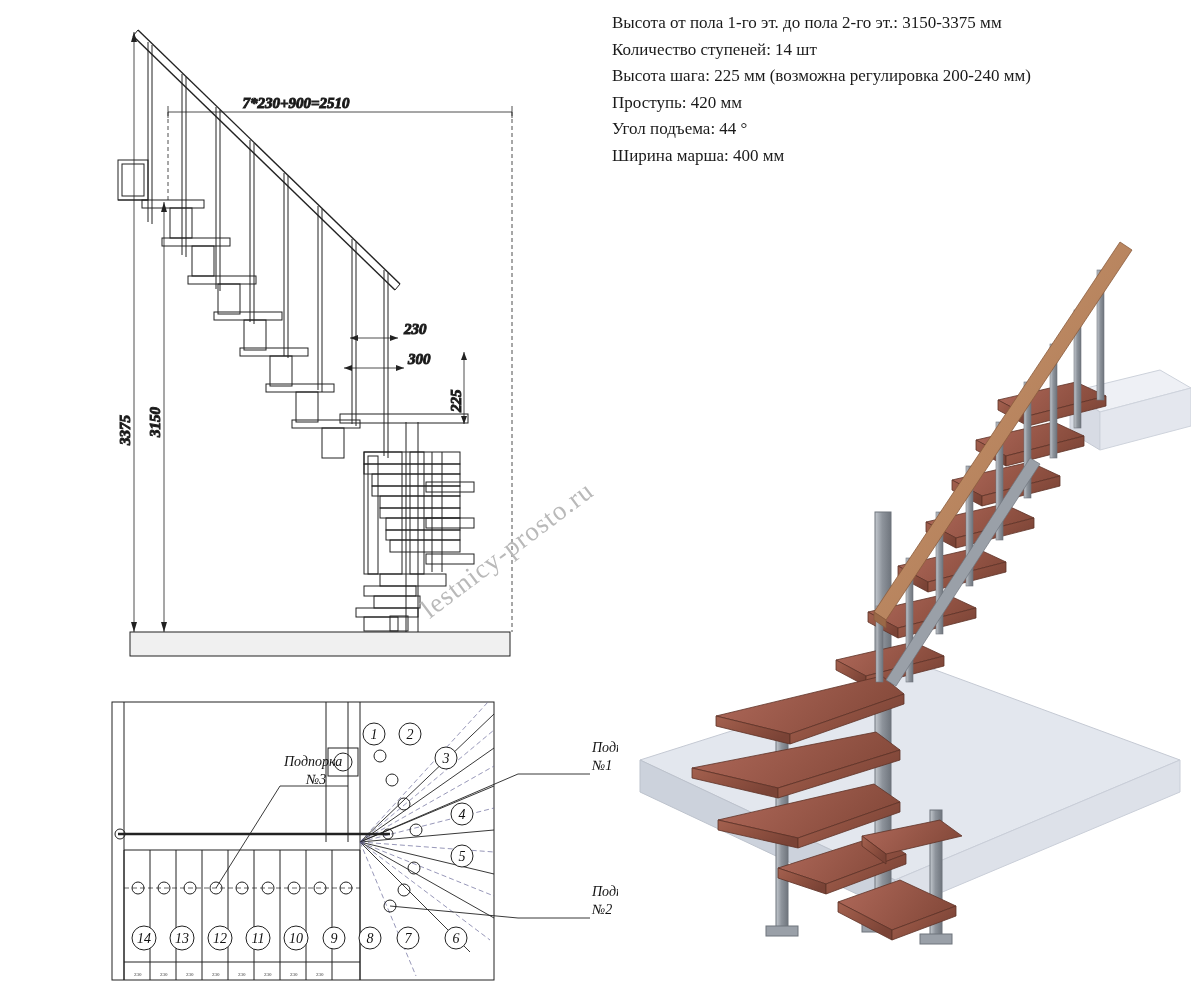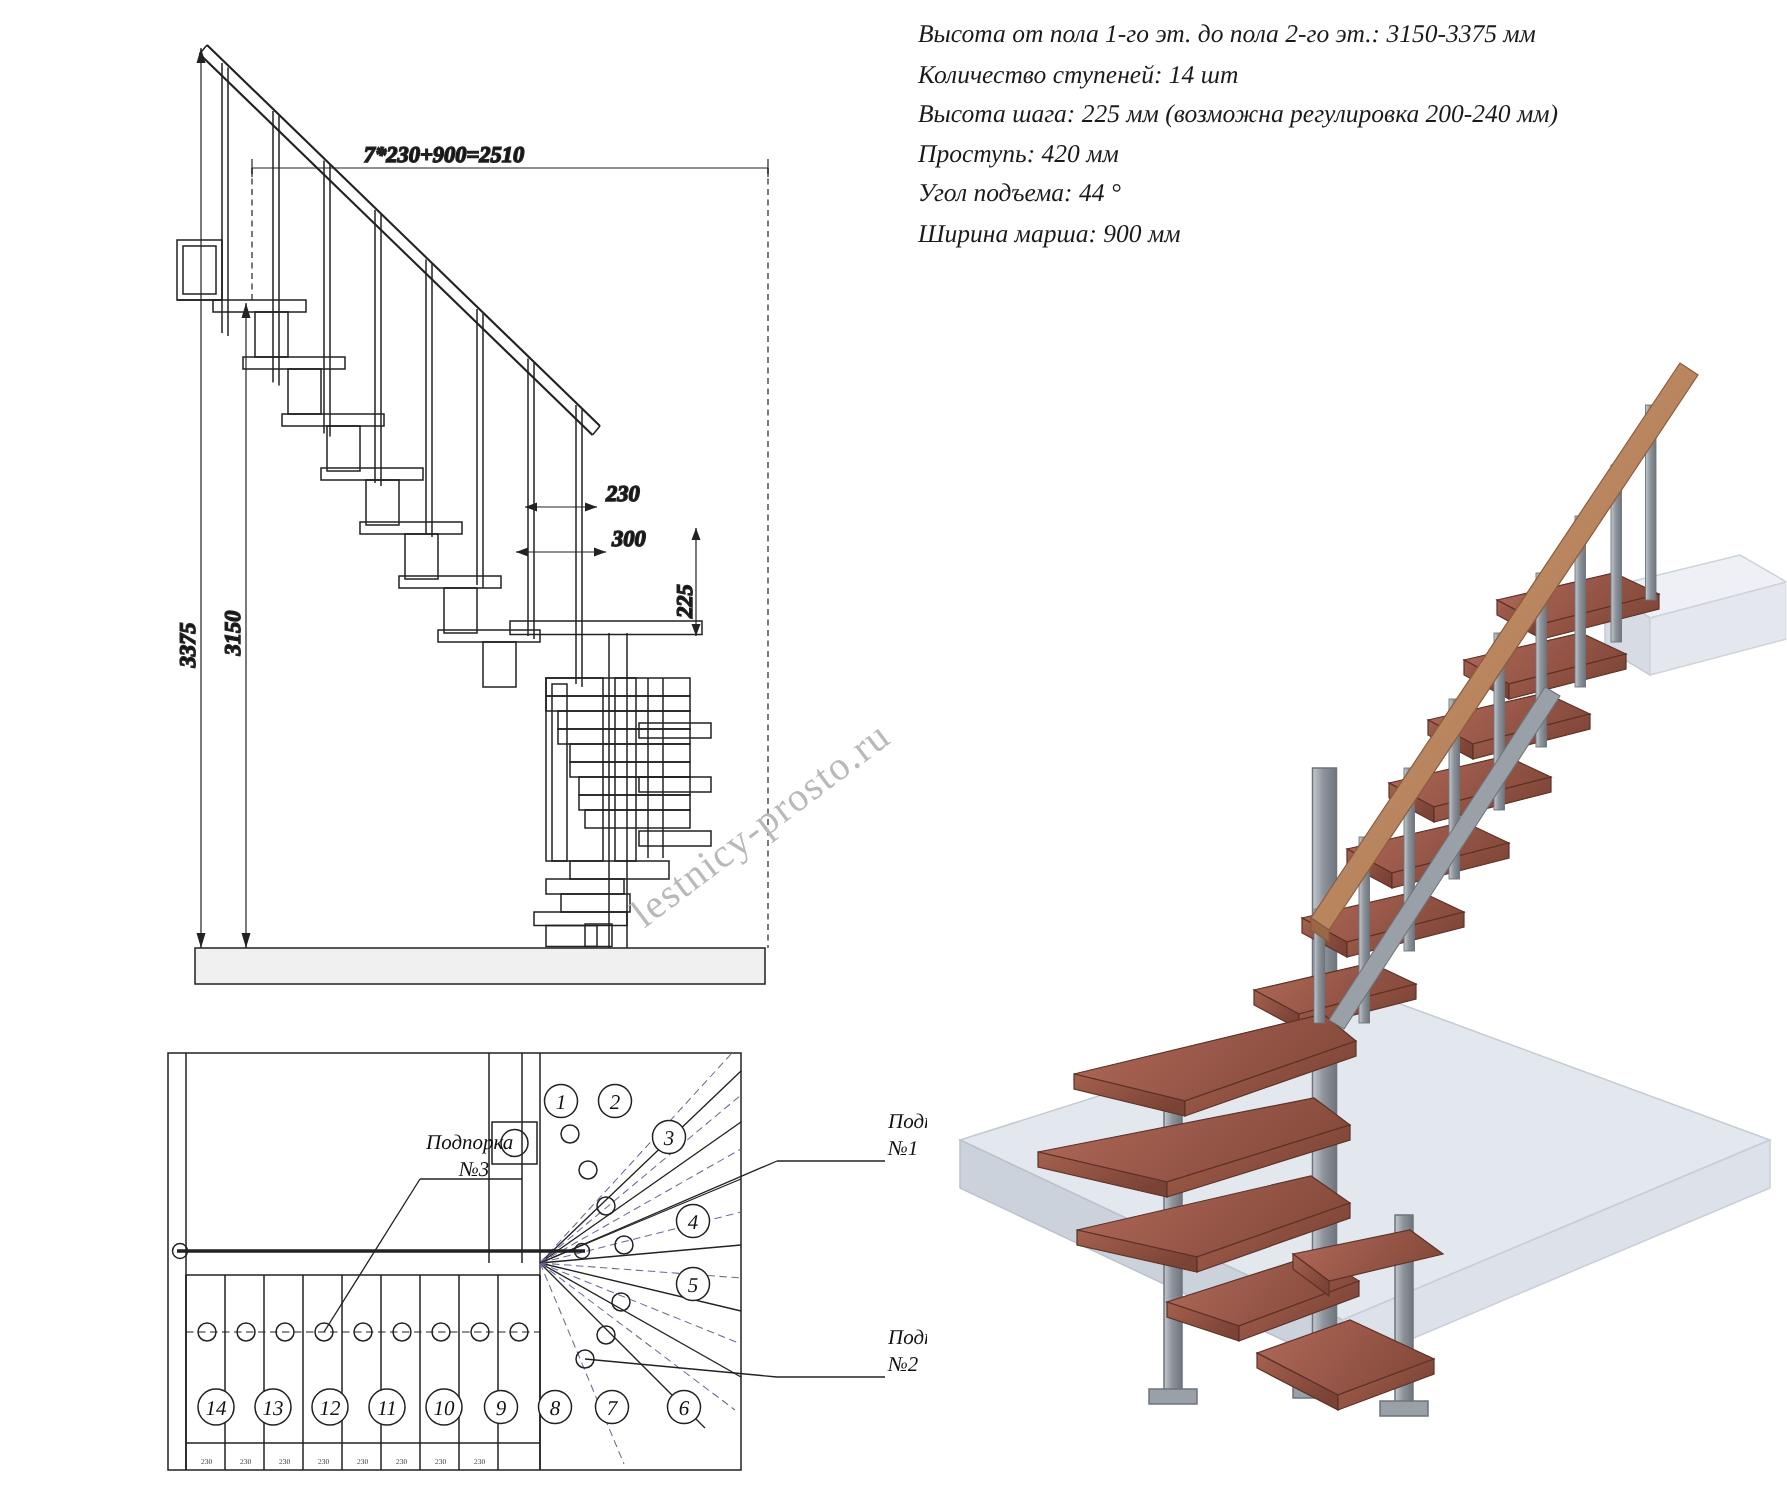--- a/index.html
+++ b/index.html
@@ -18,21 +18,20 @@
     position: absolute;
     inset: 0;
   }
 
   
   .specs {
     position: absolute;
     left: 612px;
     top: 10px;
     width: 560px;
-    font-style: italic;
   }
   .specs .spec-line {
     font-family: "Liberation Serif", serif;
     font-size: 17px;
     line-height: 26.5px;
     color: #1a1a1a;
     white-space: nowrap;
   }
 
   
@@ -124,21 +123,21 @@
 <body>
 
 <div class="page">
 
   <div class="specs">
     <div class="spec-line">Высота от пола 1-го эт. до пола 2-го эт.: 3150-3375 мм</div>
     <div class="spec-line">Количество ступеней: 14 шт</div>
     <div class="spec-line">Высота шага: 225 мм (возможна регулировка 200-240 мм)</div>
     <div class="spec-line">Проступь: 420 мм</div>
     <div class="spec-line">Угол подъема: 44 °</div>
-    <div class="spec-line">Ширина марша: 900 мм</div>
+    <div class="spec-line">Ширина марша: 400 мм</div>
   </div>
 
   <div class="elevation">
     <svg width="600" height="680" viewBox="0 0 600 680" xmlns="http://www.w3.org/2000/svg">
       <g stroke="#222" fill="none" stroke-width="1">
 
         <rect x="118" y="620" width="380" height="24" fill="#f0f0f0" stroke="#222"></rect>
 
         <g>
           <line x1="126" y1="18" x2="388" y2="272" stroke-width="1.4"></line>

